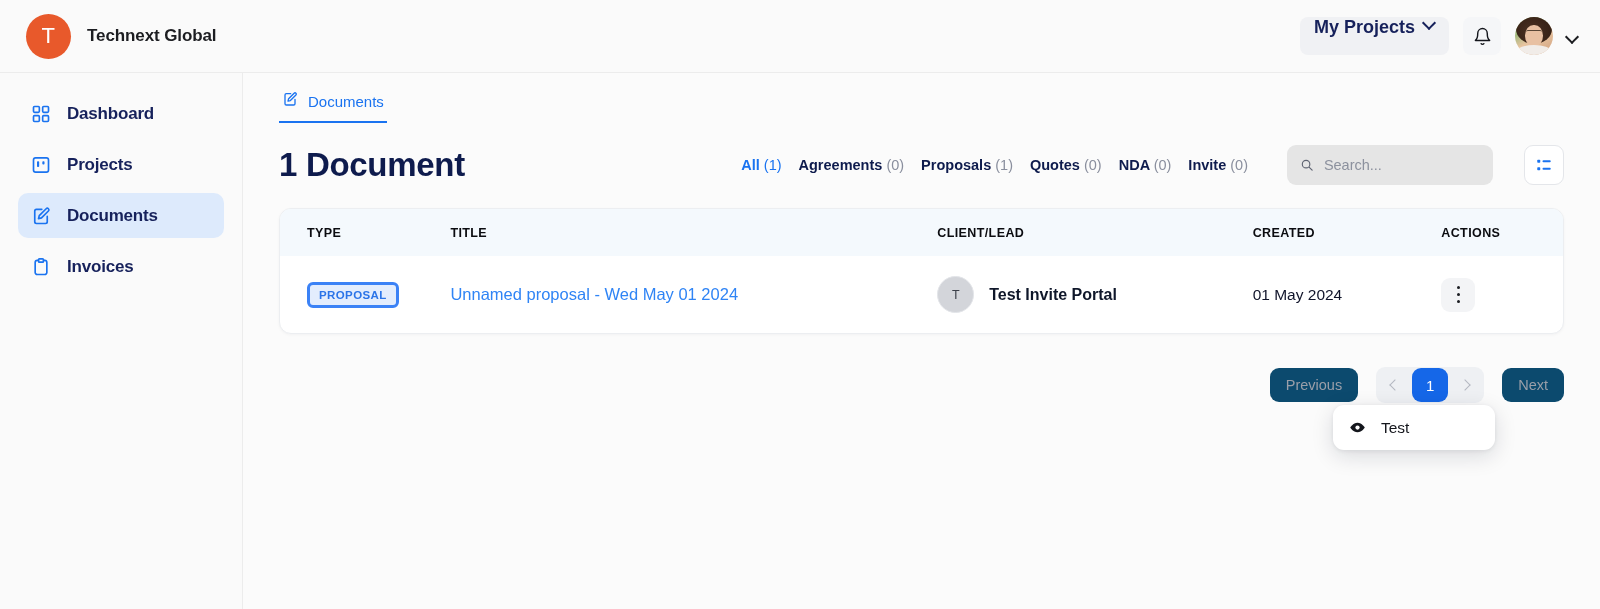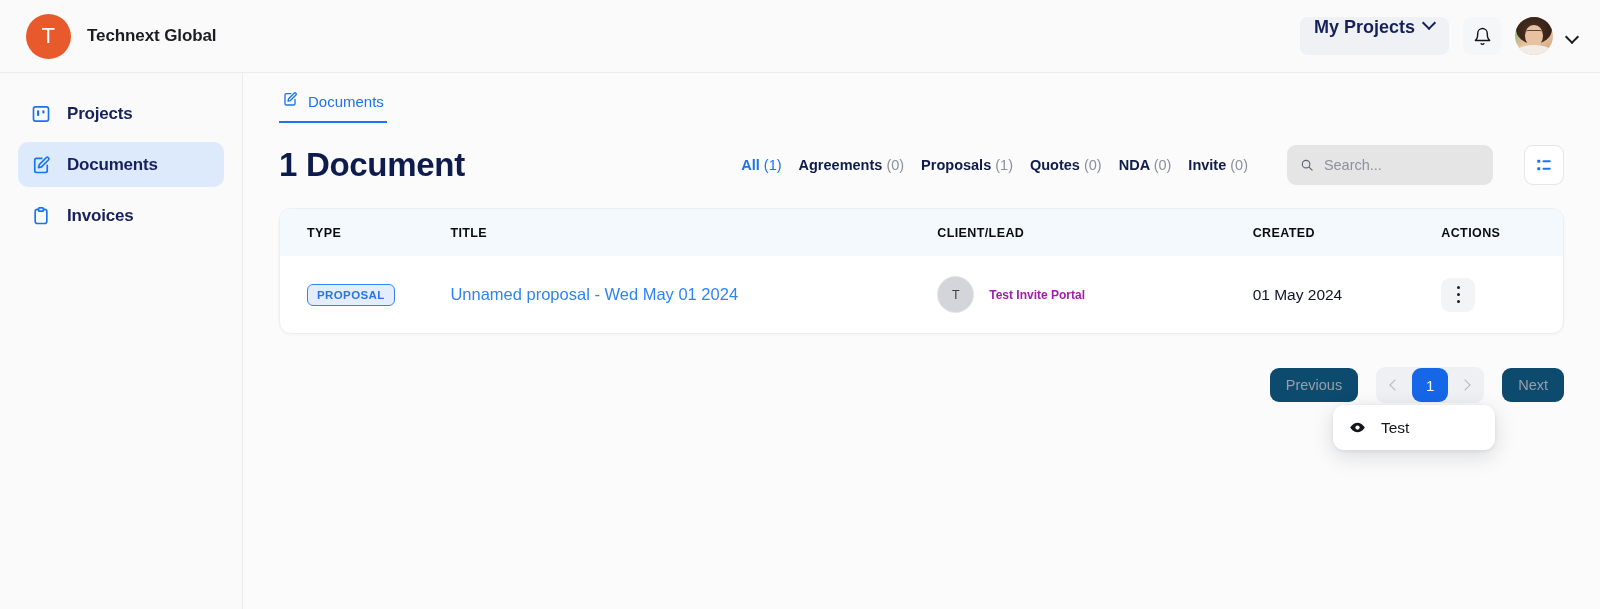--- a/index.html
+++ b/index.html
@@ -161,35 +161,35 @@
   th.c-title  { width: 480px; }
   th.c-client { width: 311px; }
   th.c-created{ width: 186px; }
   th.c-actions{ width: 120px; }
   tbody tr { height: 77px; }
   td { font-size: 15px; color: #0e1b4d; vertical-align: middle; }
   td.c-type { padding-left: 27px; }
 
   .badge {
     display: inline-block;
-    border: 1px solid #3b82f6;
+    border: 3px solid #3b82f6;
     background: #e3edfd;
     color: #2b74e8;
     font-size: 11.5px; font-weight: 700; letter-spacing: 0.4px;
     border-radius: 6px; padding: 4px 9px 4px 9px;
   }
   .doc-link { color: #2f84f5; font-size: 16.5px; text-decoration: none; cursor: pointer; }
   .client-cell { display: flex; align-items: center; gap: 15px; }
   .client-avatar {
     width: 37px; height: 37px; border-radius: 50%;
     background: #d3d5da; border: 1px solid #e3e5e9;
     display: flex; align-items: center; justify-content: center;
     font-size: 12.5px; color: #3c4049;
   }
-  .client-name { font-size: 12px; font-weight: 700; color: #a21caf; }
+  .client-name { font-size: 16px; font-weight: 700; color: #0f172a; }
   .created { font-size: 15.5px; color: #10142a; }
   .kebab-btn {
     width: 34px; height: 34px; border-radius: 9px;
     background: #f3f4f6; border: none;
     display: flex; flex-direction: column; align-items: center; justify-content: center;
     gap: 3.5px; cursor: pointer;
   }
   .kebab-btn i { width: 3.5px; height: 3.5px; border-radius: 50%; background: #1b1d22; display: block; }
 
   
@@ -272,20 +272,31 @@
         </div>
         <span class="chev avatar-chev"></span>
       </div>
     </div>
   </div>
 
   <div class="body">
 
     <div class="sidebar">
 
+      <div class="nav-item">
+        <span class="nav-icon">
+          <svg width="20" height="20" viewBox="0 0 24 24" fill="none" stroke="#1a73f0" stroke-width="2">
+            <rect x="3" y="3" width="7" height="7" rx="1.2"></rect>
+            <rect x="14" y="3" width="7" height="7" rx="1.2"></rect>
+            <rect x="3" y="14" width="7" height="7" rx="1.2"></rect>
+            <rect x="14" y="14" width="7" height="7" rx="1.2"></rect>
+          </svg>
+        </span>
+        <span class="nav-label">Dashboard</span>
+      </div>
 
       <div class="nav-item">
         <span class="nav-icon">
           <svg width="20" height="20" viewBox="0 0 24 24" fill="none" stroke="#1a73f0" stroke-width="2">
             <rect x="3" y="3.5" width="18" height="17" rx="2.5"></rect>
             <rect x="7.2" y="7.5" width="2.6" height="7" rx="1" fill="#1a73f0" stroke="none"></rect>
             <rect x="13.6" y="7.5" width="2.6" height="4" rx="1" fill="#1a73f0" stroke="none"></rect>
           </svg>
         </span>
         <span class="nav-label">Projects</span>

